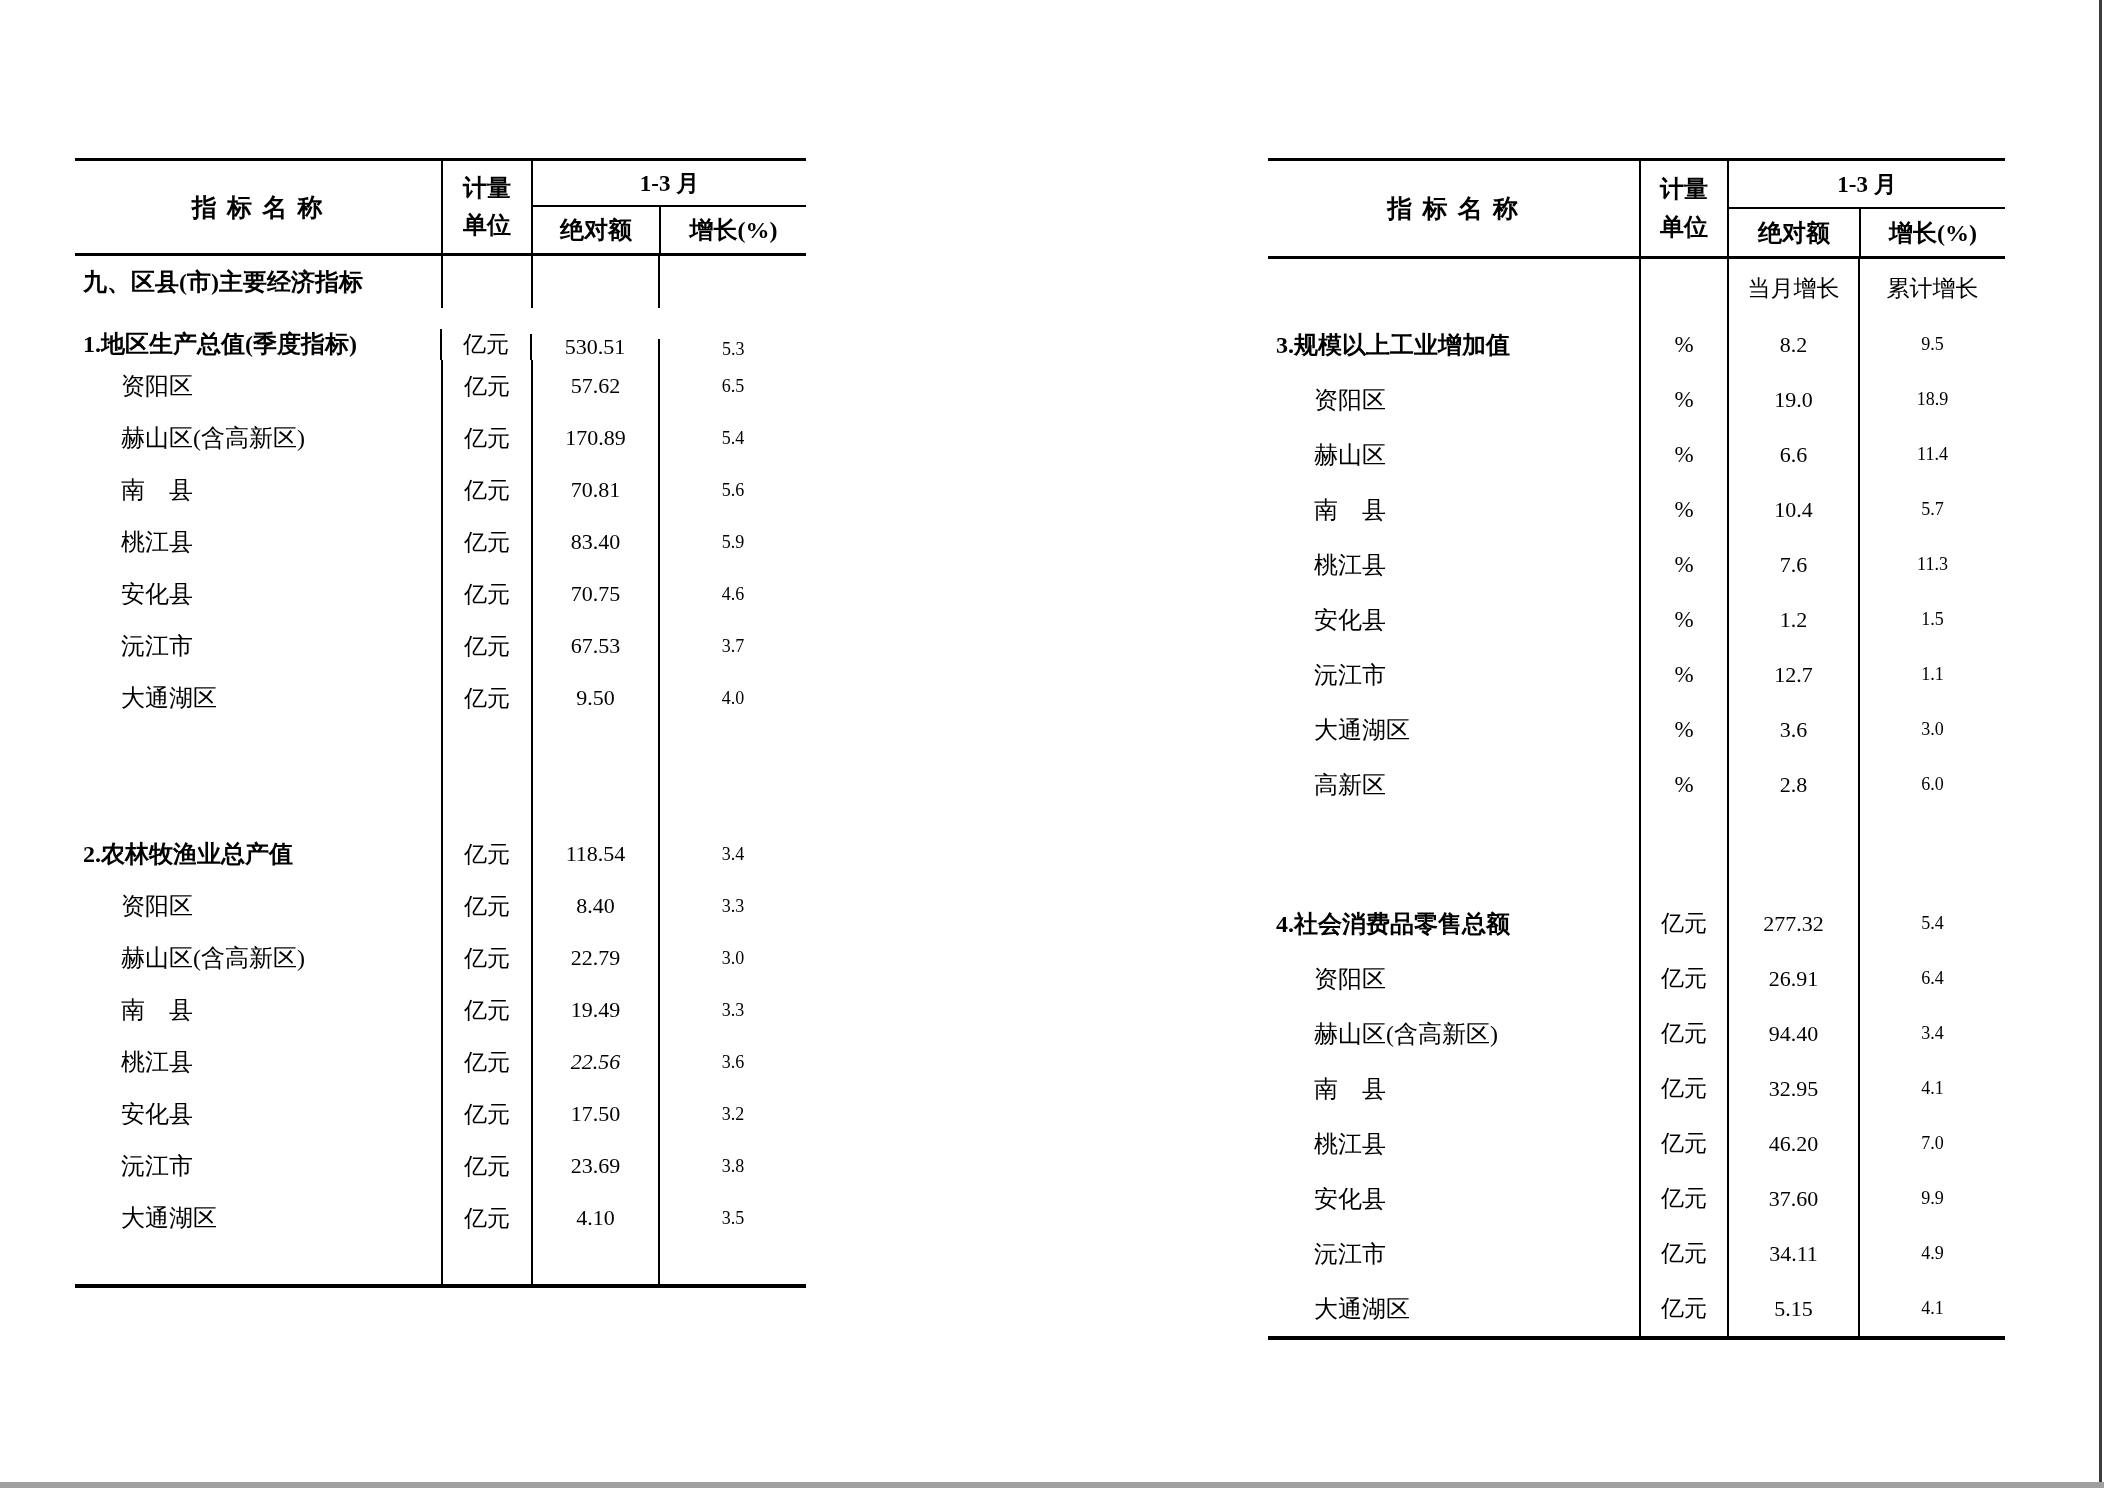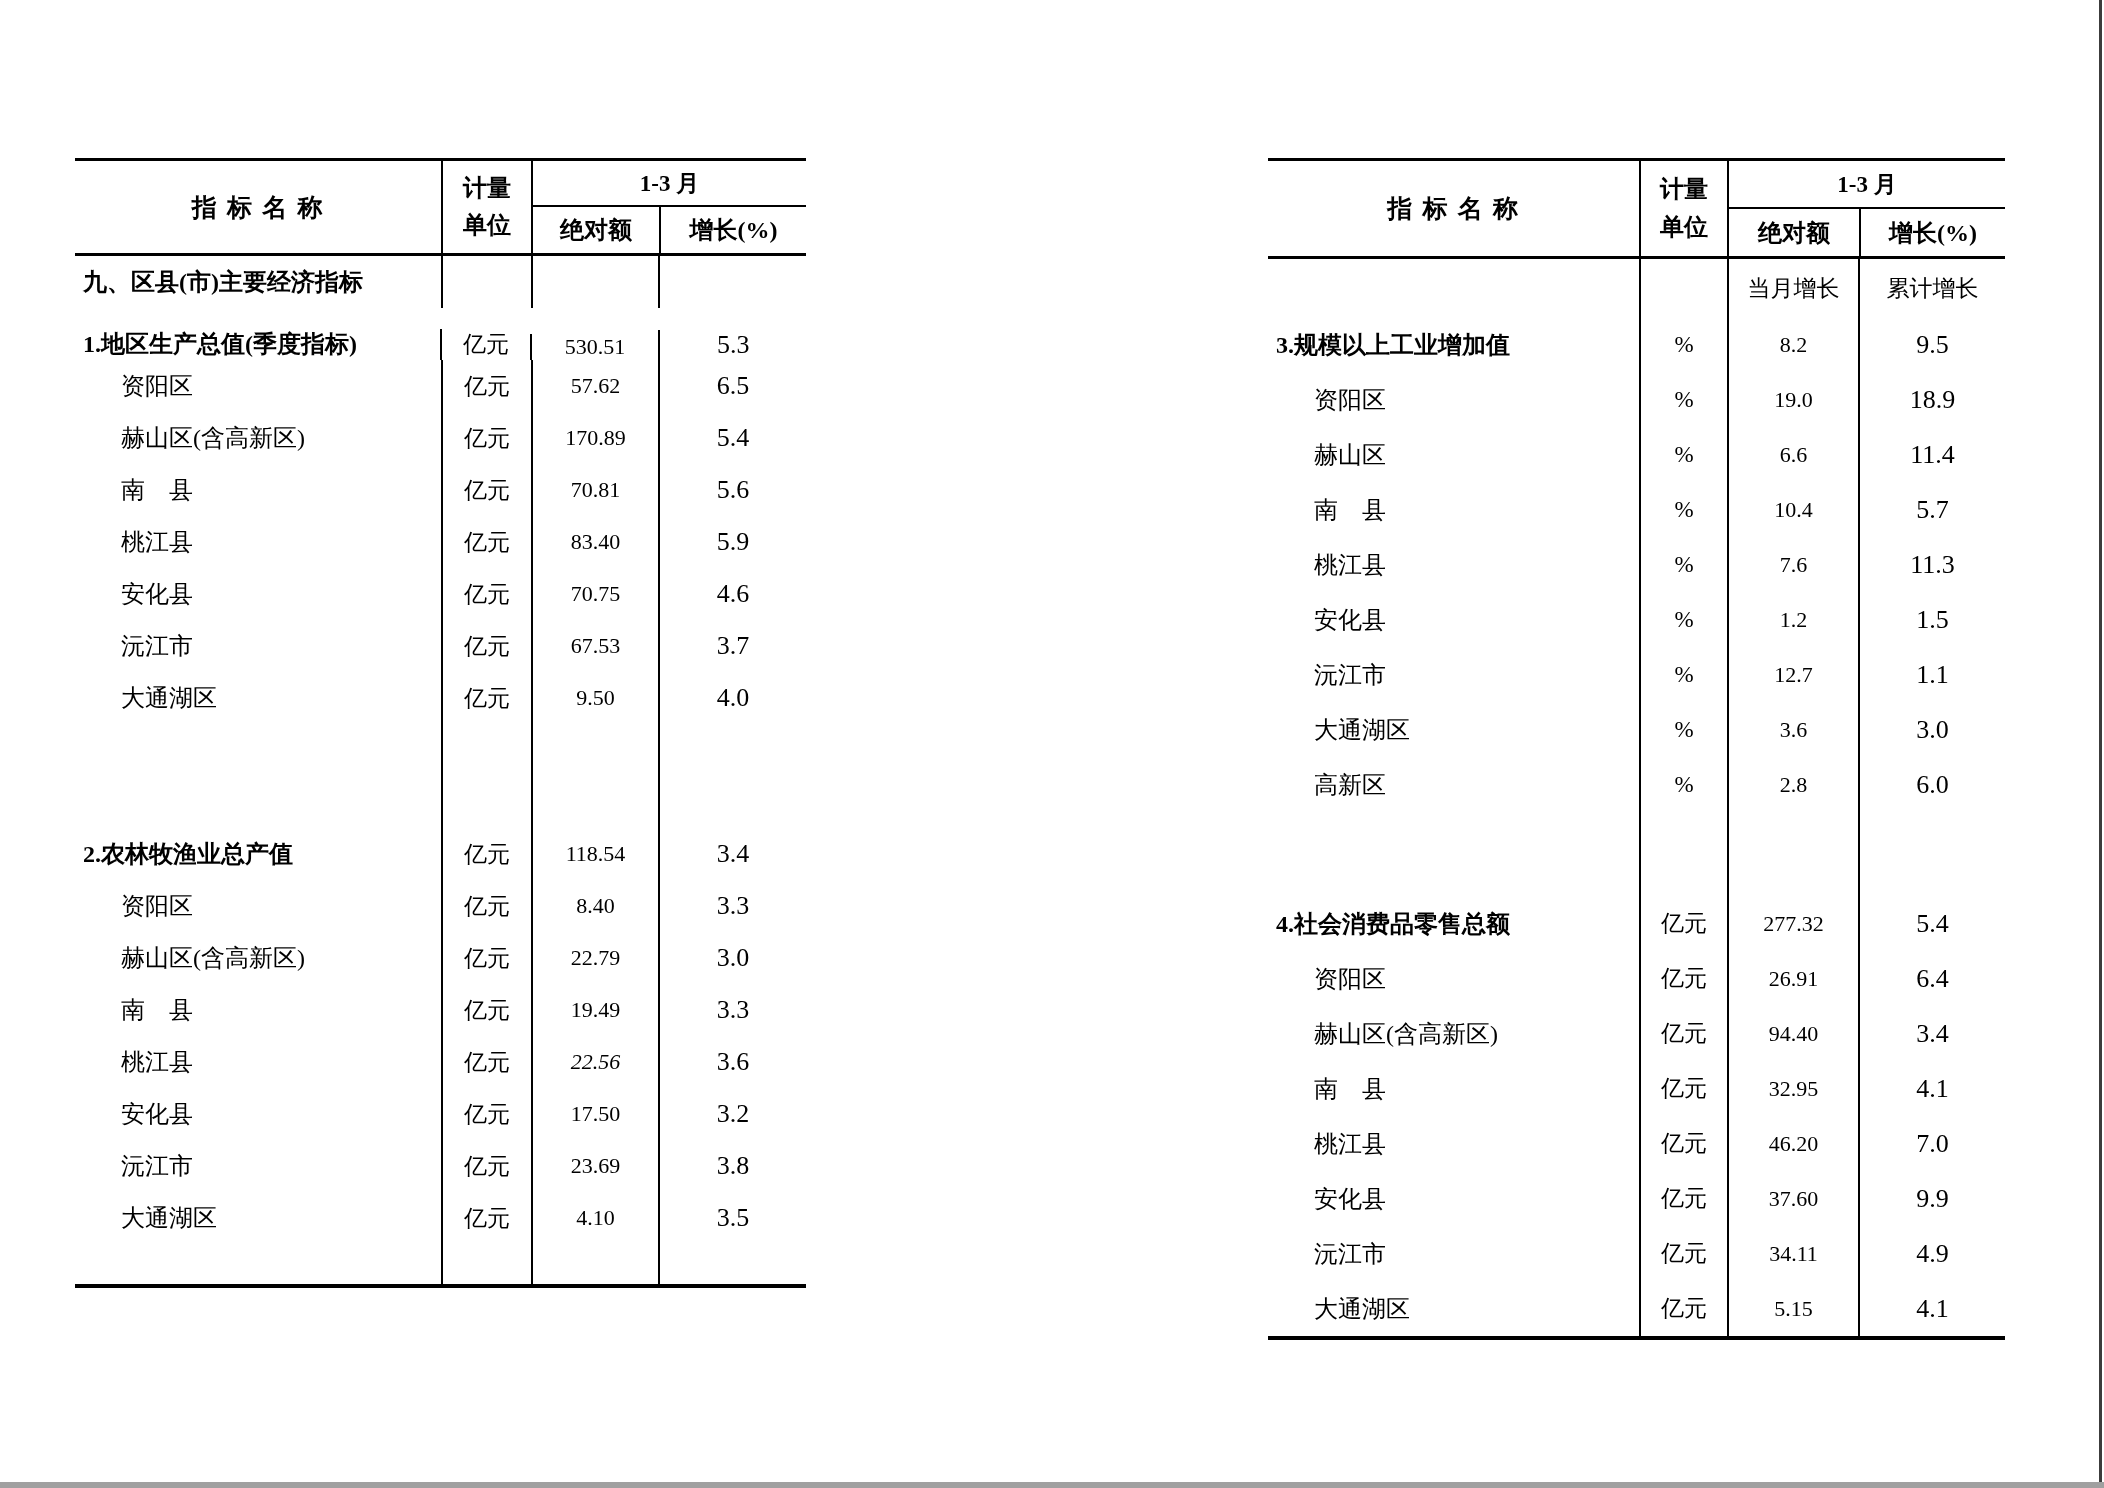--- a/index.html
+++ b/index.html
@@ -36,21 +36,21 @@
   .hdr-abs { font-weight:bold; font-size:24px; }
   .hdr-growth { border-left:2px solid #000; font-weight:bold; font-size:24px; }
 
   .rows { display:flex; flex-direction:column; }
   .t-row { display:flex; }
   .c-name { font-size:24px; padding-left:8px; }
   .c-name.indent { padding-left:46px; }
   .c-name.bold { font-weight:bold; }
   .c-unit { border-left:2px solid #000; font-size:23px; }
   .c-abs  { border-left:2px solid #000; font-size:22px; }
-  .c-growth { border-left:2px solid #000; font-size:26px; }
+  .c-growth { border-left:2px solid #000; font-size:18px; }
   .t-row.subheader .c-abs, .t-row.subheader .c-growth { font-size:23px; }
 </style>
 </head>
 <body>
 
 <div class="page">
 
   <div class="doc-table" style="left: 75px; top: 158px; width: 731px;">
     <div class="hdr" style="height: 92px;">
       <div class="cell center hdr-name" style="width: 366px;">指 标 名 称</div>

